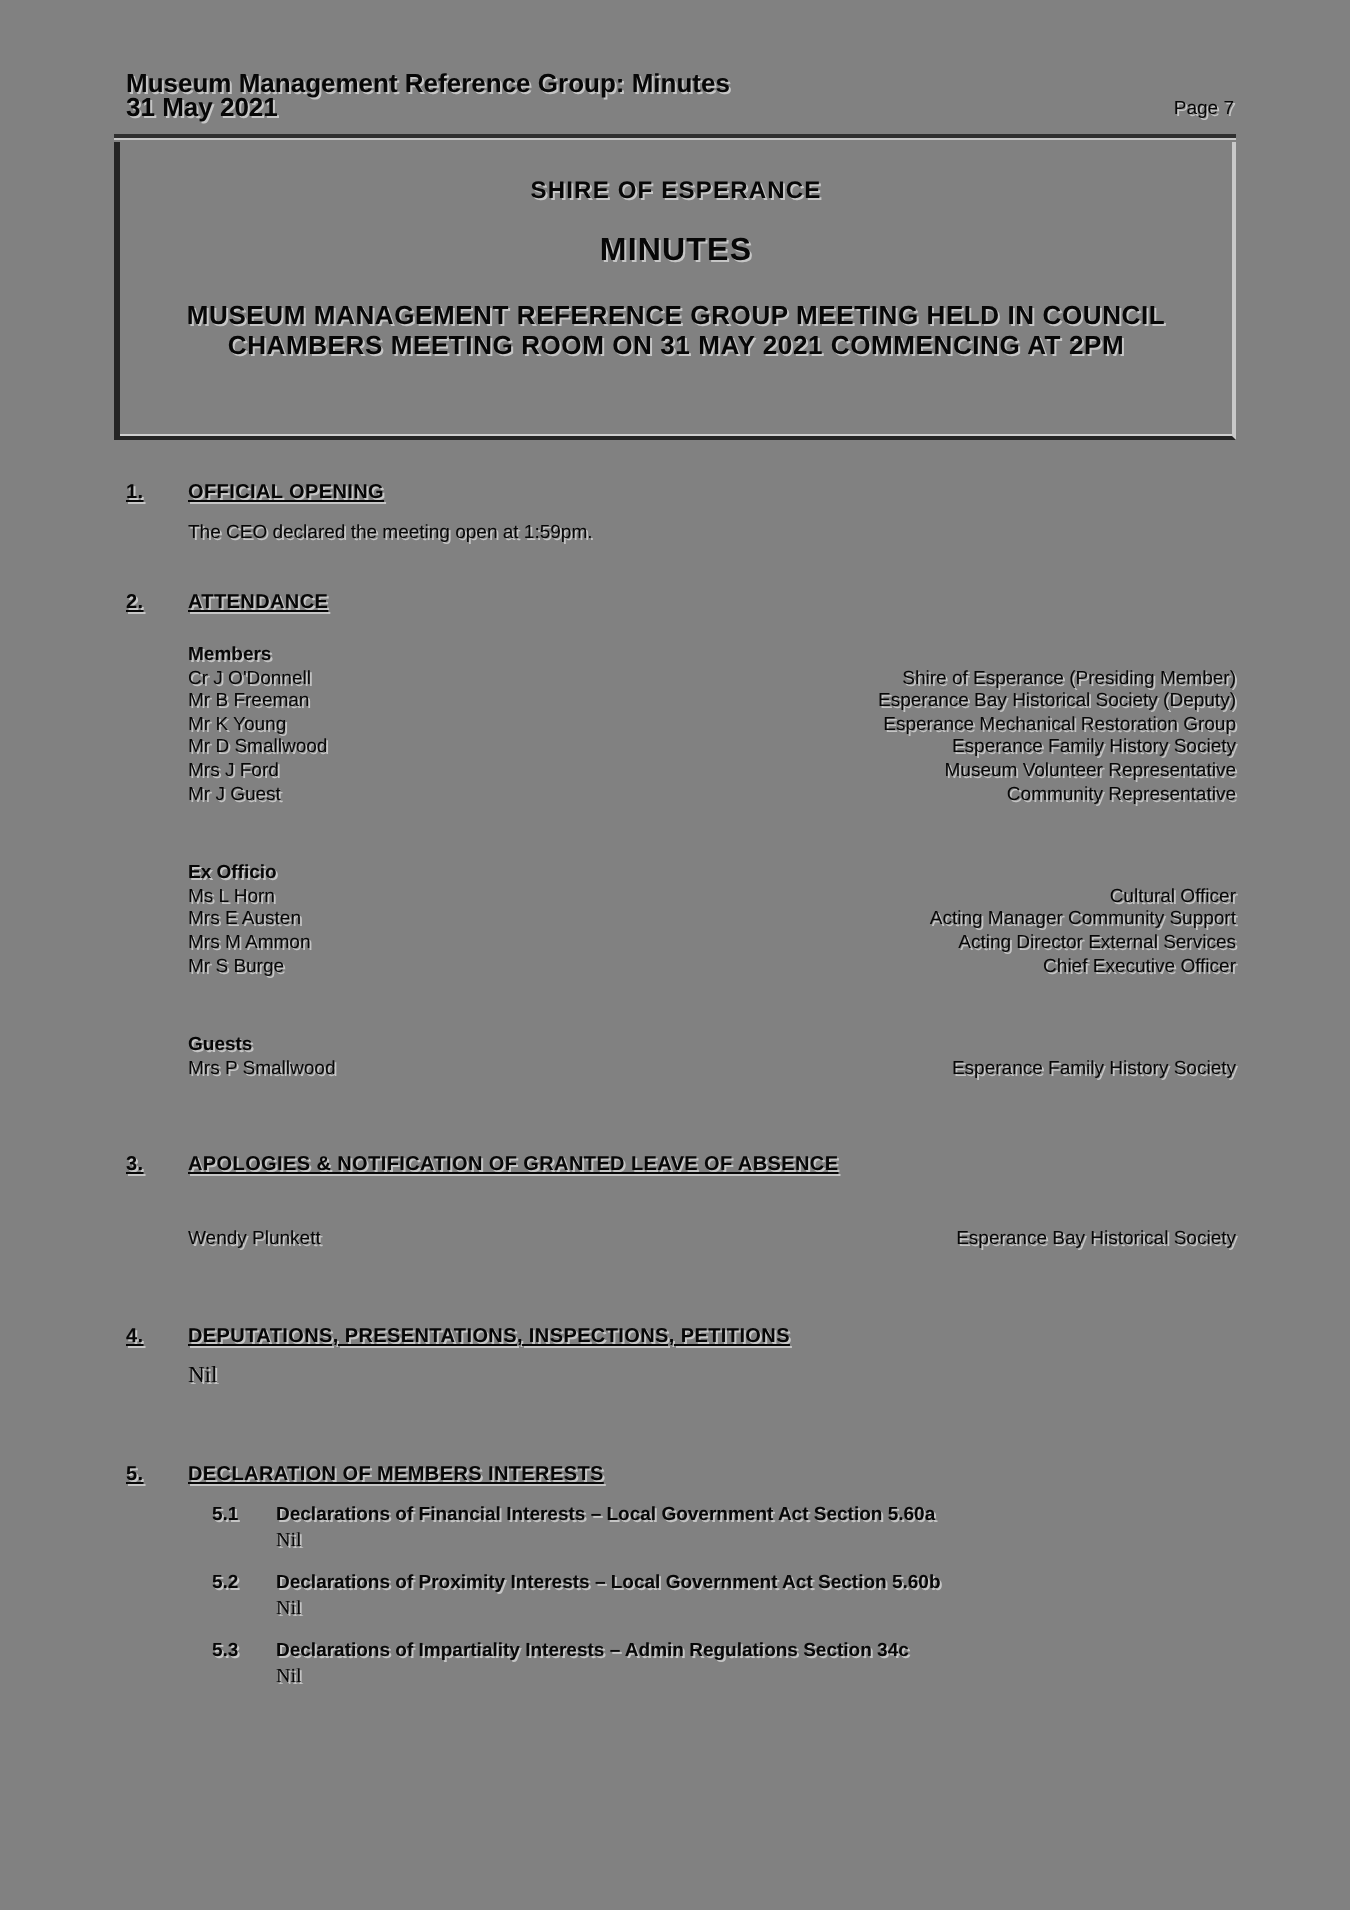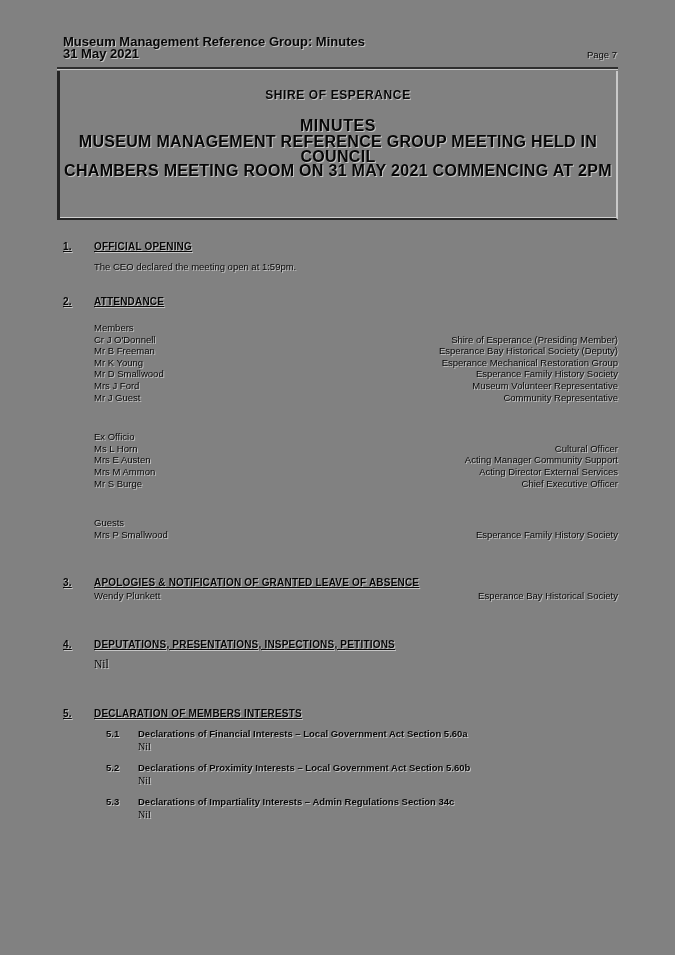--- a/index.html
+++ b/index.html
@@ -33,44 +33,44 @@
     height:149px;
     padding-top:17px;
     border-left:3px solid #242424;
     border-right:2px solid #c9c9c9;
     border-bottom:2px solid #242424;
     box-shadow:inset 0 -1px 0 #cfcfcf;
     text-align:center;
   }
   .org-title { font-size:12px; font-weight:bold; letter-spacing:.6px; }
   .minutes-title { margin-top:15px; font-size:16px; font-weight:bold; letter-spacing:.6px; }
-  .meeting-title { font-size:16px; font-weight:bold; letter-spacing:.3px; line-height:14.5px; }
+  .meeting-title { margin-top:16px; font-size:13px; font-weight:bold; letter-spacing:.3px; line-height:14.5px; }
 
   
   .section-heading {
     display:flex; padding-left:6px;
     font-size:10px; font-weight:bold; letter-spacing:.2px;
   }
   .section-num { width:31px; flex:none; text-decoration:underline; }
   .section-title { text-decoration:underline; }
   .body-indent { margin-left:37px; }
   .body-text { font-size:9.5px; line-height:12px; }
 
   #s1 { margin-top:21px; }
   #s1 .body-text { margin-top:9px; }
 
   #s2 { margin-top:23px; }
-  .att-group-label { font-size:9.5px; font-weight:normal; line-height:11.6px; }
+  .att-group-label { font-size:9.5px; font-weight:bold; line-height:11.6px; }
   .att-group { margin-top:15px; }
   .att-group.gap { margin-top:28px; }
   .att-row { display:flex; font-size:9.5px; line-height:11.6px;justify-content:space-between; }
   .att-name { width:191px; flex:none; }
 
   #s3 { margin-top:37px; }
-  #s3 .att-row { margin-top:2px; }
+  #s3 .att-row { margin-top:26px; }
 
   #s4 { margin-top:37px; }
   .nil-serif { font-family:"Liberation Serif","DejaVu Serif",serif; }
   #s4 .nil-serif { margin-top:8px; font-size:11.5px; }
 
   #s5 { margin-top:38px; }
   .sub-items { margin-top:9px; margin-left:49px; }
   .sub-item { display:flex; margin-bottom:10px; }
   .sub-num { width:32px; flex:none; font-size:9.5px; font-weight:bold; }
   .sub-title { font-size:9.5px; font-weight:bold; line-height:12px; }

